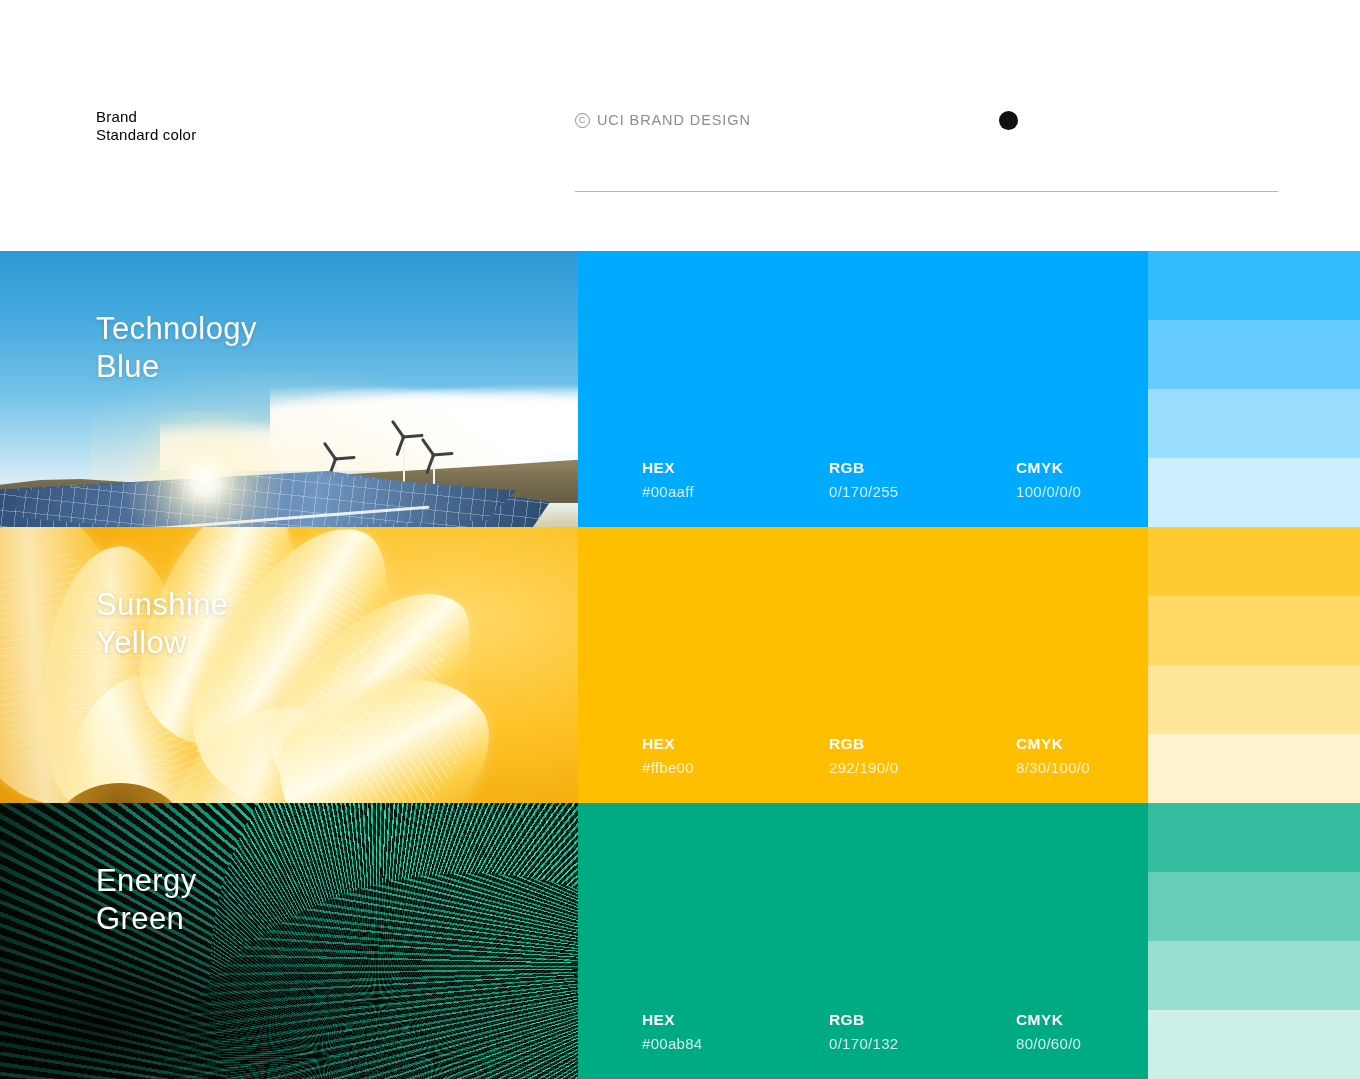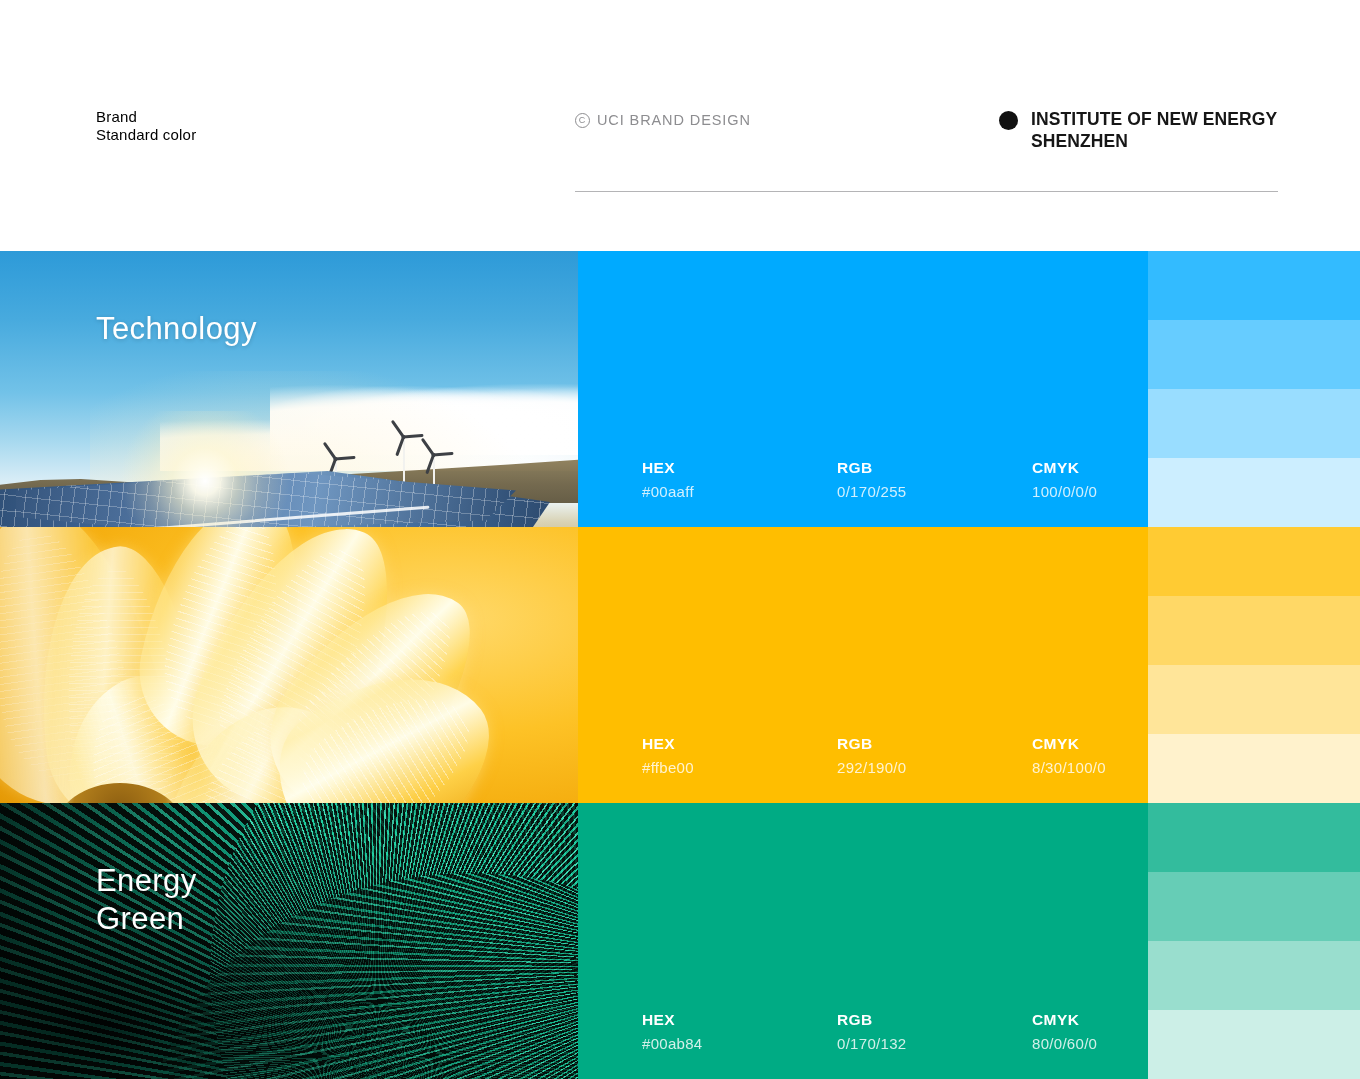--- a/index.html
+++ b/index.html
@@ -136,21 +136,21 @@
     left: 578px;
     top: 0;
     width: 570px;
     height: 276px;
   }
   .specs {
     position: absolute;
     left: 64px;
     bottom: 27px;
     display: flex;
-    gap: 12px;
+    gap: 4px;
   }
   .spec { width: 183px; }
   .spec-key {
     color: #ffffff;
     font-size: 15.5px;
     font-weight: 700;
     letter-spacing: 0.4px;
     margin-bottom: 6px;
     white-space: nowrap;
   }
@@ -374,24 +374,20 @@
     <div>Standard color</div>
   </div>
 
   <div class="header-center">
     <span class="copy-glyph">C</span>
     <span>UCI BRAND DESIGN</span>
   </div>
 
   <div class="header-right">
     <span class="brand-dot"></span>
-    <span class="brand-name">
-      <span>INSTITUTE OF NEW ENERGY</span><br>
-      <span>SHENZHEN</span>
-    </span>
   </div>
 
   <div class="header-rule"></div>
 </div>
 
 <div class="palette">
 
   <div class="row">
     <div class="photo">
       <div class="sky"></div>
@@ -408,20 +404,21 @@
         </div>
       <div class="turbine t3">
           <i></i>
         </div>
       <div class="panel-array"></div>
       <div class="panel-array2"></div>
       <div class="panel-edge"></div>
       <div class="sun-flare"></div>
       <div class="photo-label">
         <div>Technology</div>
+        <div>Blue</div>
       </div>
     </div>
 
     <div class="swatch" style="background:#00aaff">
       <div class="specs">
         <div class="spec">
           <div class="spec-key">HEX</div>
           <div class="spec-val">#00aaff</div>
         </div>
         <div class="spec">
@@ -450,20 +447,24 @@
         <div class="petal p1"></div>
         <div class="petal p2"></div>
         <div class="petal p7"></div>
         <div class="petal p3"></div>
         <div class="petal p4"></div>
         <div class="petal p8"></div>
         <div class="petal p5"></div>
         <div class="petal p6"></div>
         <div class="sf-core"></div>
       </div>
+      <div class="photo-label">
+        <div>Sunshine</div>
+        <div>Yellow</div>
+      </div>
     </div>
 
     <div class="swatch" style="background:#ffbe00">
       <div class="specs">
         <div class="spec">
           <div class="spec-key">HEX</div>
           <div class="spec-val">#ffbe00</div>
         </div>
         <div class="spec">
           <div class="spec-key">RGB</div>

